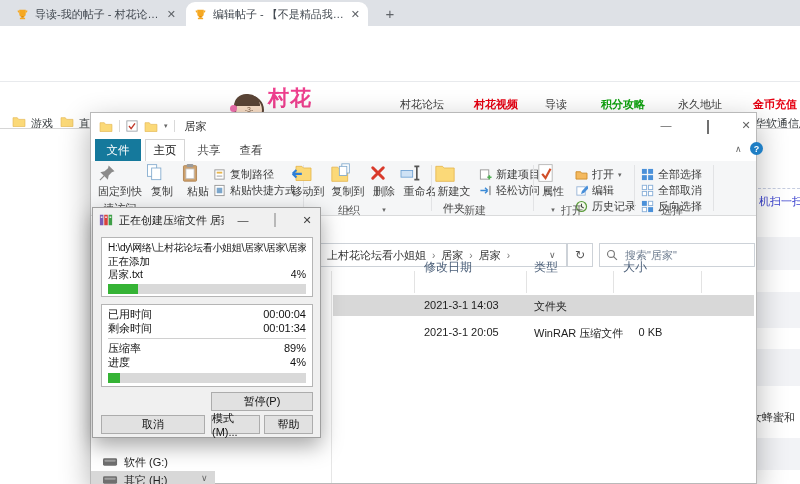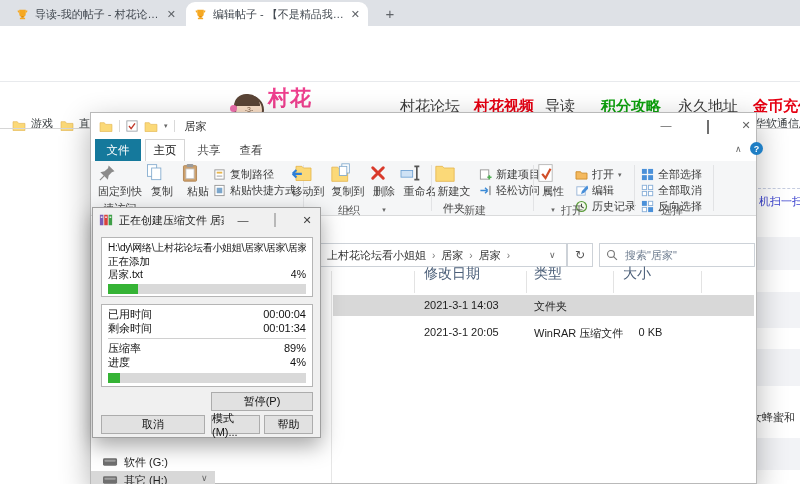--- a/index.html
+++ b/index.html
@@ -16,32 +16,32 @@
   .tab .close{margin-left:auto;color:#5f6368;font-size:11px;line-height:1}
   .tab-title{overflow:hidden;text-overflow:ellipsis;white-space:nowrap;flex:1}
   .newtab{left:380px;top:4px;width:20px;height:20px;font-size:15px;color:#5f6368;text-align:center;line-height:20px}
   .toolbar{left:0;top:26px;width:800px;height:29px;background:#fff}
   .navbtn{top:32px;font-size:14px;color:#55595e;line-height:16px}
   .navbtn.disabled{color:#c3c7cb}
   .addressbar{left:140px;top:29px;width:650px;height:22px;border:1px solid #dadce0;border-radius:12px;
               display:flex;align-items:center;gap:7px;padding:0 10px;box-sizing:border-box}
   .url{font-size:11.5px;color:#202124;white-space:nowrap;overflow:hidden}
   .bookmarksbar{left:0;top:55px;width:800px;height:26px;background:#fff;border-bottom:1px solid #e8eaed}
-  .bm{top:61px;display:flex;align-items:flex-end;gap:5px;font-size:11px;color:#3c4043;white-space:nowrap}
+  .bm{top:61px;display:flex;align-items:flex-start;gap:5px;font-size:11px;color:#3c4043;white-space:nowrap}
 
   
   .hdr-line{left:0;top:128px;width:800px;height:1px;background:#d6d6d6}
   .logo-wrap{left:234px;top:89px;display:flex;align-items:center;gap:4px}
   .logo-face{width:26px;height:26px;border-radius:50%;background:#fadfc8;border:2px solid #5a4436;
              font-size:7px;color:#7a5c44;display:flex;align-items:center;justify-content:center;position:relative}
   .logo-face::before{content:"";position:absolute;left:-2px;top:-3px;width:26px;height:12px;border-radius:13px 13px 0 0;background:#5a4436}
   .logo-face::after{content:"";position:absolute;left:-6px;top:8px;width:7px;height:7px;border-radius:50%;background:#f06fae}
   .logo-text{font-size:21px;font-weight:bold;color:#ee3f8e;letter-spacing:1px;line-height:18px;text-align:center}
   .logo-sub{font-size:8px;color:#f06fae;letter-spacing:4px}
-  .nav-item{top:97px;font-size:15px;color:#3b3b3b;white-space:nowrap}
+  .nav-item{top:97px;font-size:11px;color:#3b3b3b;white-space:nowrap}
   .nav-red{color:#e60012;font-weight:bold}
   .nav-green{color:#0ca10c;font-weight:bold}
   .stripe{left:757px;width:43px;background:#f2f3f6}
   .frag-dash{left:758px;top:188px;width:42px;border-top:1px dashed #c6cde0}
   .frag-blue{left:759px;top:194px;font-size:11px;color:#3c43cf;white-space:nowrap}
   .frag-text{left:751px;top:410px;font-size:11px;color:#333;white-space:nowrap}
 
   
   .explorer{left:90px;top:112px;width:667px;height:372px;background:#fff;border:1px solid #b9b9b9;
             box-shadow:0 10px 28px rgba(0,0,0,.3);box-sizing:border-box}
@@ -63,21 +63,21 @@
   .rgroup{position:absolute;top:42px;font-size:11px;color:#5c5c5c;text-align:center}
   .chev{font-size:9px;color:#666}
   .helpdot{width:13px;height:13px;border-radius:50%;background:#1f7ec4;color:#fff;font-size:9px;font-weight:bold;
            display:flex;align-items:center;justify-content:center}
   .addrrow-box{position:absolute;top:130px;height:24px;background:#fff;border:1px solid #cdd2d8;box-sizing:border-box}
   .crumbs{position:absolute;top:135px;left:236px;font-size:11px;color:#333;white-space:nowrap}
   .crumb-sep{color:#777;margin:0 6px;font-size:10px}
   .searchbox{left:508px;top:130px;width:156px;height:24px;border:1px solid #cdd2d8;box-sizing:border-box;display:flex;align-items:center;gap:5px;padding:0 6px}
   .searchbox input{border:none;outline:none;font-size:11px;color:#444;width:115px;font-family:inherit;background:transparent}
   .searchbox input::placeholder{color:#6d7c8f;opacity:1}
-  .colhdr{position:absolute;top:152px;font-size:14px;color:#4a5e78;white-space:nowrap}
+  .colhdr{position:absolute;top:146px;font-size:12px;color:#4a5e78;white-space:nowrap}
   .colsep{position:absolute;top:158px;width:1px;height:22px;background:#e3e3e3}
   .filerow{position:absolute;left:242px;width:421px;height:21px;font-size:11px;color:#1e1e1e}
   .filerow span{position:absolute;top:4px;white-space:nowrap}
   .sidebar-sep{left:240px;top:158px;width:1px;height:212px;background:#e6e6e6}
   .sbitem{position:absolute;left:0;height:18px;display:flex;align-items:center;gap:6px;padding-left:12px;font-size:11px;color:#222;width:112px}
   .sb-sel{background:#d8d8d8}
 
   
   .rar{left:92px;top:207px;width:229px;height:231px;background:#f0f0f0;border:1px solid #9f9f9f;
        box-shadow:0 8px 20px rgba(0,0,0,.35);box-sizing:border-box}

